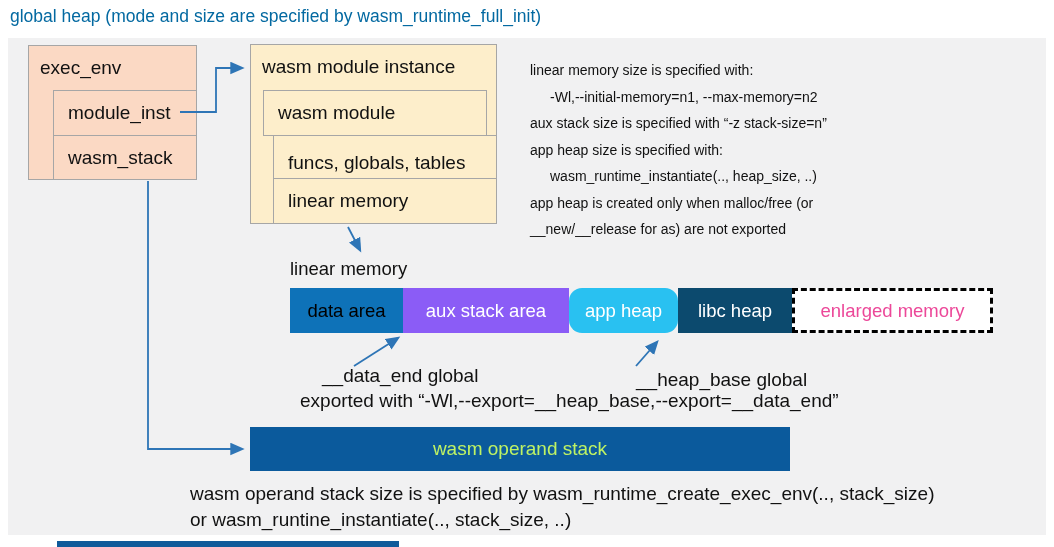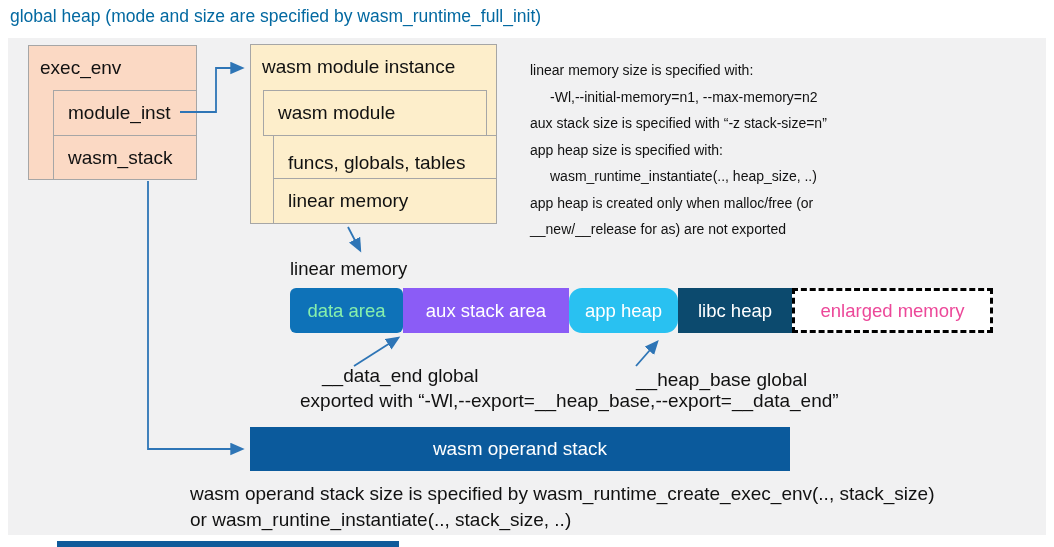--- a/index.html
+++ b/index.html
@@ -40,21 +40,21 @@
   .segment.dashed{border:3px dashed #000;background:#fff;}
 
   
   #data-end-label{left:322px;top:365px;font-size:19px;}
   #heap-base-label{left:636px;top:369px;font-size:19px;}
   #exported-label{left:300px;top:390px;font-size:19px;}
 
   
   #operand-bar{left:250px;top:427px;width:540px;height:44px;background:#0b5a9c;
                display:flex;align-items:center;justify-content:center;
-               color:#ffffff;font-size:19px;}
+               color:#bef264;font-size:19px;}
   #bottom-notes{left:190px;top:481px;width:850px;font-size:19px;line-height:26px;}
   #bottom-strip{left:57px;top:541px;width:342px;height:6px;background:#0f5a9a;}
 </style>
 </head>
 <body>
 
 <div id="canvas">
 
   <div class="abs" id="page-title">global heap (mode and size are specified by wasm_runtime_full_init)</div>
 
@@ -76,21 +76,21 @@
     <div class="indent">-Wl,--initial-memory=n1, --max-memory=n2</div>
     <div>aux stack size is specified with “-z stack-size=n”</div>
     <div>app heap size is specified with:</div>
     <div class="indent">wasm_runtime_instantiate(.., heap_size, ..)</div>
     <div>app heap is created only when malloc/free (or</div>
     <div>__new/__release for as) are not exported</div>
   </div>
 
   <div class="abs" id="linear-memory-label">linear memory</div>
   <div class="abs" id="memory-bar">
-    <div class="segment" style="width: 113px; color: #86efac; background: rgb(14, 114, 184); border-radius: 6px;">data area</div>
+    <div class="segment" style="width: 113px; color: #000000; background: rgb(14, 114, 184);">data area</div>
     <div class="segment" style="width: 166px; color: rgb(255, 255, 255); background: #8b5cf6;">aux stack area</div>
     <div class="segment" style="width: 109px; color: rgb(255, 255, 255); background: rgb(41, 193, 241); border-radius: 13px;">app heap</div>
     <div class="segment" style="width: 114px; color: rgb(255, 255, 255); background: #0c4a6e;">libc heap</div>
     <div class="segment dashed" style="width: 201px; color: #ec4899;">enlarged memory</div>
   </div>
 
   <div class="abs" id="data-end-label">__data_end global</div>
   <div class="abs" id="heap-base-label">__heap_base global</div>
   <div class="abs" id="exported-label">exported with “-Wl,--export=__heap_base,--export=__data_end”</div>
 

